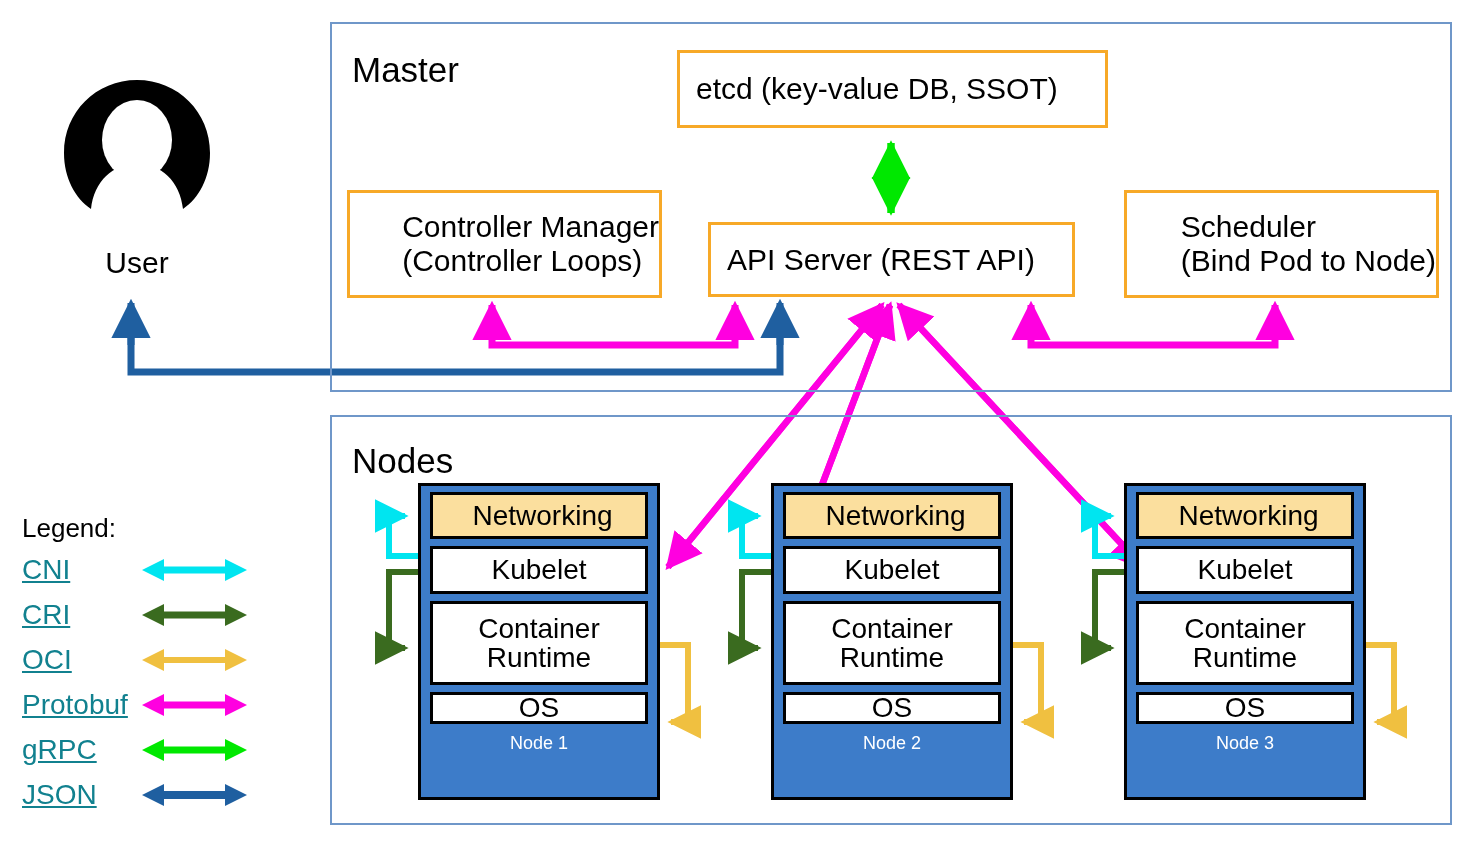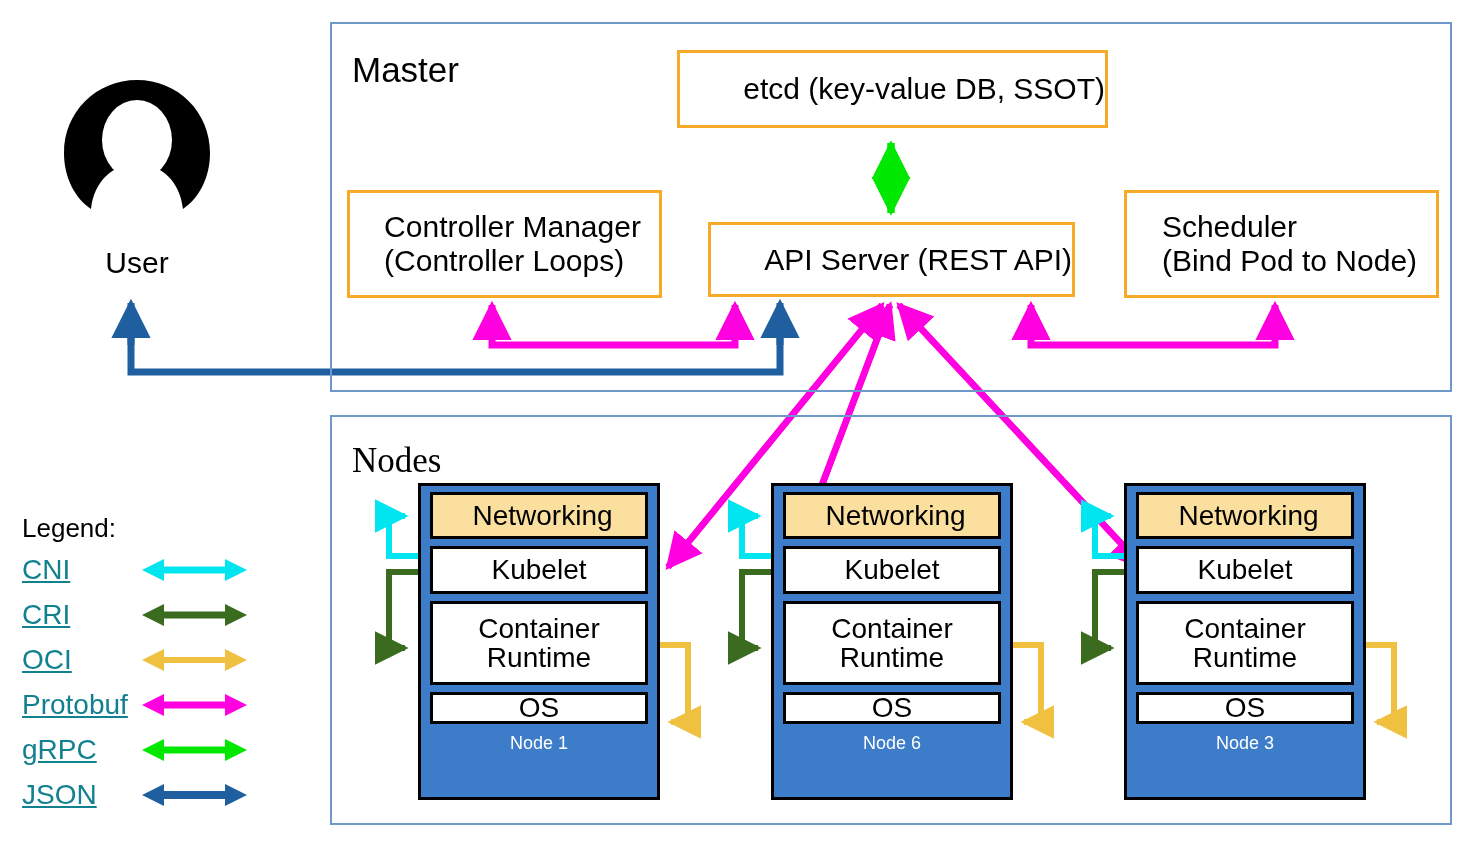--- a/index.html
+++ b/index.html
@@ -43,33 +43,33 @@
   }
 
   
   .mbox {
     position: absolute;
     border: 3px solid #f7a928;
     background: #ffffff;
     box-sizing: border-box;
     display: flex;
     align-items: center;
-    justify-content: center;
+    justify-content: flex-end;
     padding-left: 16px;
   }
   .mbox .mbox-text {
     font-size: 30px;
     line-height: 1.12;
     color: #000000;
     white-space: pre-line;
     text-align: left;
   }
   .mbox.centered {
-    justify-content: flex-end;
-    padding-left: 8px;
+    justify-content: flex-start;
+    padding-left: 16px;
   }
 
   
   .node {
     position: absolute;
     background: #3d7cc9;
     border: 3px solid #000000;
     box-sizing: border-box;
     padding: 6px 9px 0 9px;
   }
@@ -273,38 +273,38 @@
   <div class="mbox centered" style="left:708px; top:222px; width:367px; height:75px;">
     <span class="mbox-text">API Server (REST API)</span>
   </div>
 
   <div class="mbox" style="left:1124px; top:190px; width:315px; height:108px;">
     <span class="mbox-text">Scheduler
 (Bind Pod to Node)</span>
   </div>
 
   <div class="group-box" style="left:330px; top:415px; width:1122px; height:410px;"></div>
-  <div class="group-title" style="left:352px; top:443px;font-family:Liberation Serif, serif;">Nodes</div>
+  <div class="group-title" style="left:352px; top:443px;">Nodes</div>
 
   <div class="node" style="left:418px; top:483px; width:242px; height:317px;">
     <div class="node-layer networking layer-networking">Networking</div>
     <div class="node-layer layer-kubelet">Kubelet</div>
     <div class="node-layer layer-runtime">Container
 Runtime</div>
     <div class="node-layer layer-os">OS</div>
     <div class="node-name">Node 1</div>
   </div>
 
   <div class="node" style="left:771px; top:483px; width:242px; height:317px;">
     <div class="node-layer networking layer-networking">Networking</div>
     <div class="node-layer layer-kubelet">Kubelet</div>
     <div class="node-layer layer-runtime">Container
 Runtime</div>
     <div class="node-layer layer-os">OS</div>
-    <div class="node-name">Node 6</div>
+    <div class="node-name">Node 2</div>
   </div>
 
   <div class="node" style="left:1124px; top:483px; width:242px; height:317px;">
     <div class="node-layer networking layer-networking">Networking</div>
     <div class="node-layer layer-kubelet">Kubelet</div>
     <div class="node-layer layer-runtime">Container
 Runtime</div>
     <div class="node-layer layer-os">OS</div>
     <div class="node-name">Node 3</div>
   </div>

